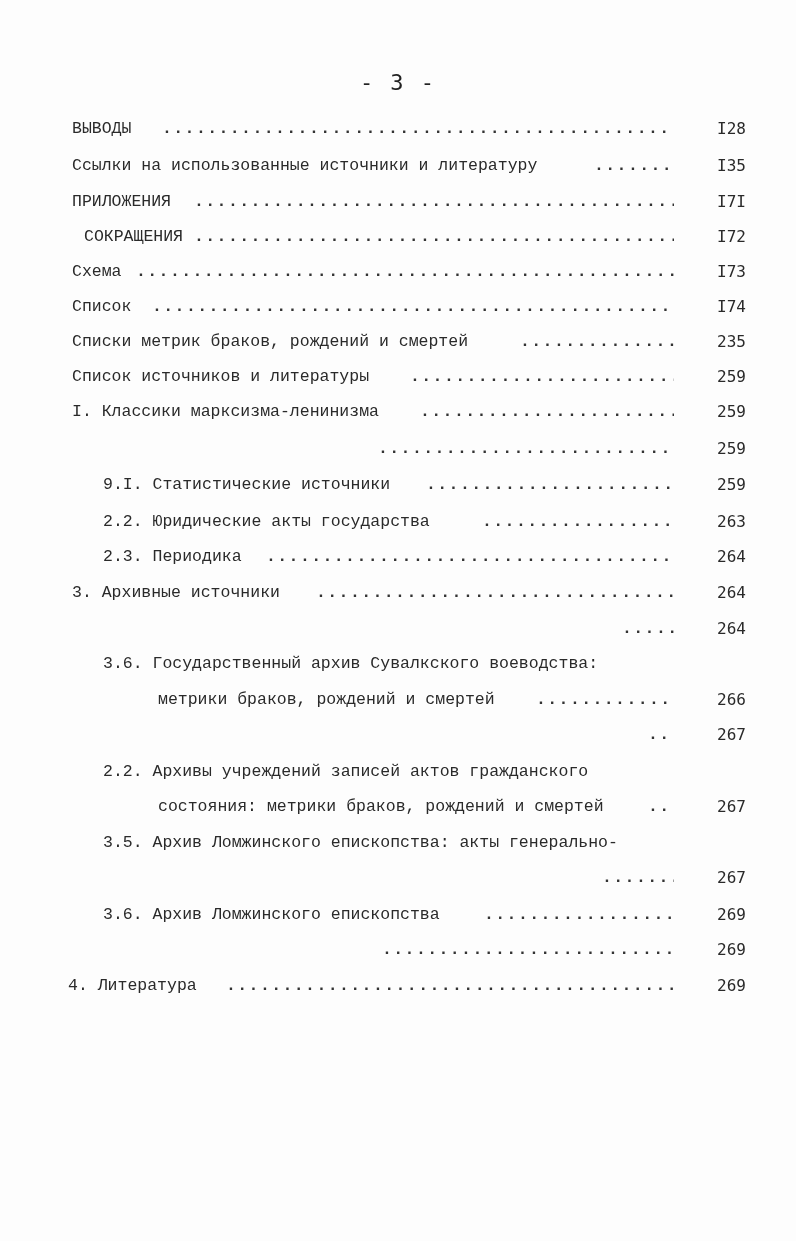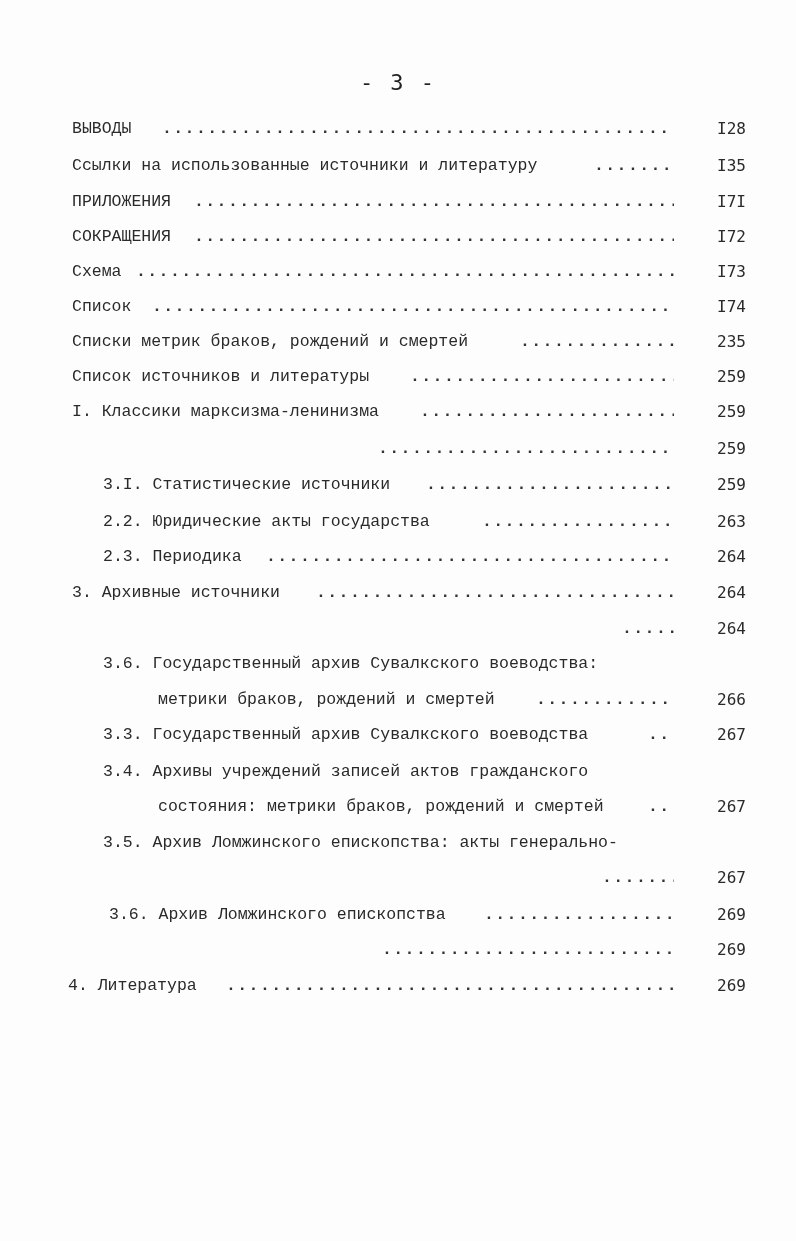--- a/index.html
+++ b/index.html
@@ -47,21 +47,21 @@
     <span class="pg">I35</span>
   </div>
 
   <div class="row" style="top:189px">
     <span class="label" style="left:72px">ПРИЛОЖЕНИЯ</span>
     <span class="leader" style="left:194px; width:480px">................................................................</span>
     <span class="pg">I7I</span>
   </div>
 
   <div class="row" style="top:224px">
-    <span class="label" style="left:72px">СОКРАЩЕНИЯ</span>
+    <span class="label" style="left:84px">СОКРАЩЕНИЯ</span>
     <span class="leader" style="left:194px; width:480px">................................................................</span>
     <span class="pg">I72</span>
   </div>
 
   <div class="row" style="top:259px">
     <span class="label" style="left:72px">Схема</span>
     <span class="leader" style="left:136px; width:538px">................................................................</span>
     <span class="pg">I73</span>
   </div>
 
@@ -88,21 +88,21 @@
     <span class="leader" style="left:420px; width:254px">................................................................</span>
     <span class="pg">259</span>
   </div>
 
   <div class="row" style="top:436px">
     <span class="leader" style="left:378px; width:296px">................................................................</span>
     <span class="pg">259</span>
   </div>
 
   <div class="row" style="top:472px">
-    <span class="label" style="left:103px">3.I. Статистические источники</span>
+    <span class="label" style="left:103px">9.I. Статистические источники</span>
     <span class="leader" style="left:426px; width:248px">................................................................</span>
     <span class="pg">259</span>
   </div>
 
   <div class="row" style="top:509px">
     <span class="label" style="left:103px">2.2. Юридические акты государства</span>
     <span class="leader" style="left:482px; width:192px">................................................................</span>
     <span class="pg">263</span>
   </div>
 
@@ -126,44 +126,43 @@
   <div class="row" style="top:651px">
     <span class="label" style="left:103px">3.6. Государственный архив Сувалкского воеводства:</span>
   </div>
   <div class="row" style="top:687px">
     <span class="label" style="left:158px">метрики браков, рождений и смертей</span>
     <span class="leader" style="left:536px; width:138px">................................................................</span>
     <span class="pg">266</span>
   </div>
 
   <div class="row" style="top:722px">
-    <span class="label" style="left:103px">3.3. Государственный архив Сувалкского воеводства</span>
     <span class="leader" style="left:648px; width:26px">................................................................</span>
     <span class="pg">267</span>
   </div>
 
   <div class="row" style="top:759px">
-    <span class="label" style="left:103px">3.4. Архивы учреждений записей актов гражданского</span>
+    <span class="label" style="left:103px">2.2. Архивы учреждений записей актов гражданского</span>
   </div>
   <div class="row" style="top:794px">
     <span class="label" style="left:158px">состояния: метрики браков, рождений и смертей</span>
     <span class="leader" style="left:648px; width:26px">................................................................</span>
     <span class="pg">267</span>
   </div>
 
   <div class="row" style="top:830px">
     <span class="label" style="left:103px">3.5. Архив Ломжинского епископства: акты генерально-</span>
   </div>
   <div class="row" style="top:865px">
     <span class="leader" style="left:602px; width:72px">................................................................</span>
     <span class="pg">267</span>
   </div>
 
   <div class="row" style="top:902px">
-    <span class="label" style="left:109px">3.6. Архив Ломжинского епископства</span>
+    <span class="label" style="left:103px">3.6. Архив Ломжинского епископства</span>
     <span class="leader" style="left:484px; width:190px">................................................................</span>
     <span class="pg">269</span>
   </div>
 
   <div class="row" style="top:937px">
     <span class="leader" style="left:382px; width:292px">................................................................</span>
     <span class="pg">269</span>
   </div>
 
   <div class="row" style="top:973px">

